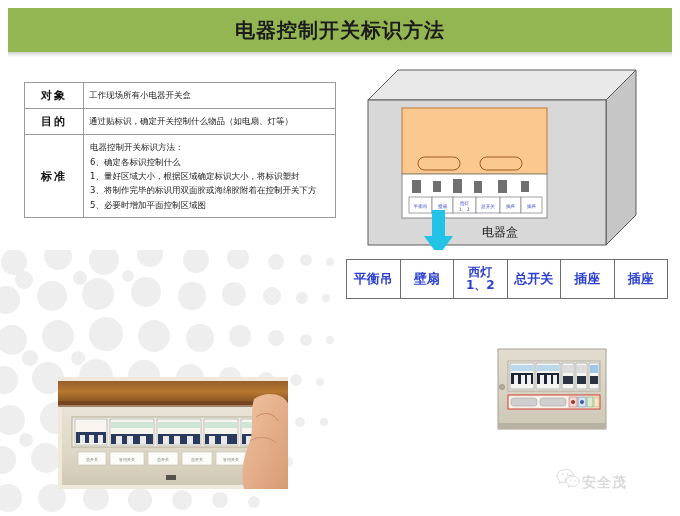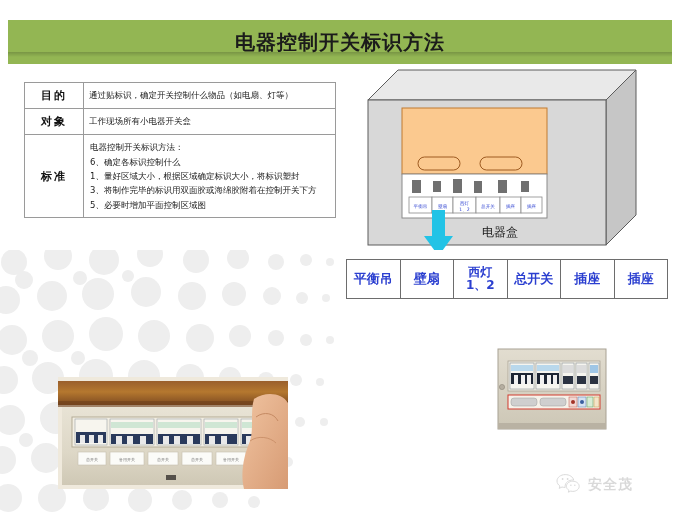--- a/index.html
+++ b/index.html
@@ -13,21 +13,21 @@
   #slide{position:relative;width:680px;height:516px;overflow:hidden;background:#fff;}
 
   
   #dots{position:absolute;left:0;top:250px;width:360px;height:266px;overflow:hidden;pointer-events:none;}
   #dots svg{display:block;}
 
   
   #banner{
     position:absolute;left:8px;top:8px;width:664px;height:44px;
     background:#93b653;
-    display:flex;align-items:center;justify-content:center;margin-top:12px;
+    display:flex;align-items:center;justify-content:center;
   }
   #banner .ttl{
     color:#1b1b1b;font-size:20px;font-weight:bold;letter-spacing:1px;
     font-family:"DejaVu Sans","Liberation Sans",sans-serif;
   }
   #bannerShadow{
     position:absolute;left:8px;top:52px;width:664px;height:5px;
     background:linear-gradient(180deg,rgba(0,0,0,.18),rgba(0,0,0,0));
   }
 
@@ -76,21 +76,21 @@
   }
   #photoRight{
     position:absolute;left:492px;top:345px;width:120px;height:92px;
     overflow:hidden;
   }
   .photo svg{display:block;}
 
   
   #watermark{
     position:absolute;left:556px;top:462px;width:112px;height:30px;
-    display:flex;align-items:center;gap:6px;opacity:.33;margin-top:8px;
+    display:flex;align-items:flex-end;gap:0;opacity:.33;
   }
   #watermark .wmtext{
     color:#8e8e8e;font-size:14px;font-weight:bold;letter-spacing:1px;
   }
 </style>
 </head>
 <body>
 
 <div id="slide">
 
@@ -169,32 +169,32 @@
   </div>
 
   <div id="banner">
     <span class="ttl">电器控制开关标识方法</span>
   </div>
   <div id="bannerShadow"></div>
 
   <table id="specTable">
     <tbody>
       <tr>
+        <td class="key">对象</td>
+        <td class="val">
+          <div class="lines">
+            <span>工作现场所有小电器开关盒</span>
+          </div>
+        </td>
+      </tr>
+      <tr>
         <td class="key">目的</td>
         <td class="val">
           <div class="lines">
             <span>通过贴标识，确定开关控制什么物品（如电扇、灯等）</span>
-          </div>
-        </td>
-      </tr>
-      <tr>
-        <td class="key">对象</td>
-        <td class="val">
-          <div class="lines">
-            <span>工作现场所有小电器开关盒</span>
           </div>
         </td>
       </tr>
       <tr>
         <td class="key">标准</td>
         <td class="val multi">
           <div class="lines">
             <span>电器控制开关标识方法：</span>
             <span>6、确定各标识控制什么</span>
             <span class="wrap">1、量好区域大小，根据区域确定标识大小，将标识塑封</span>

